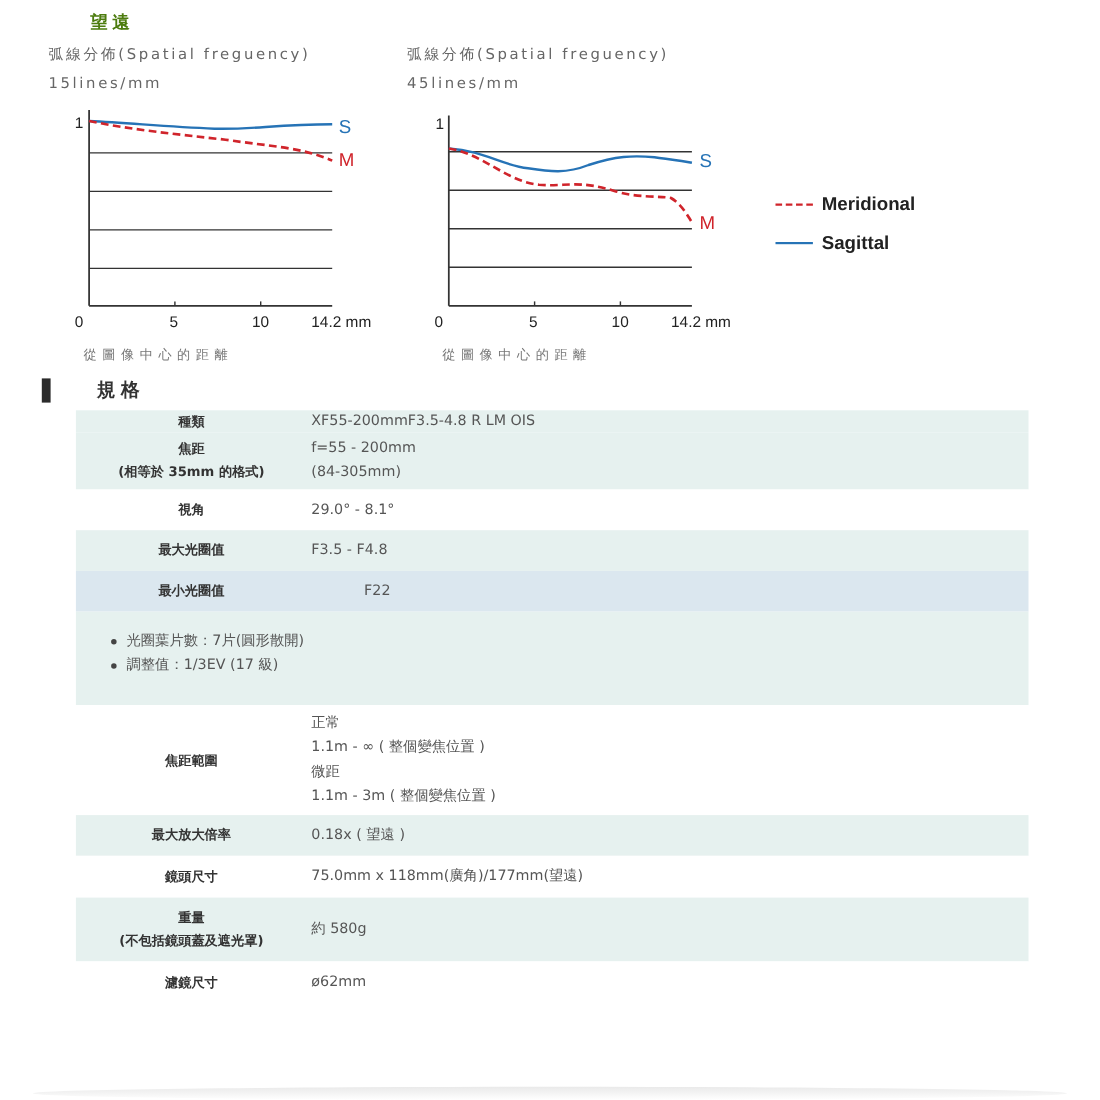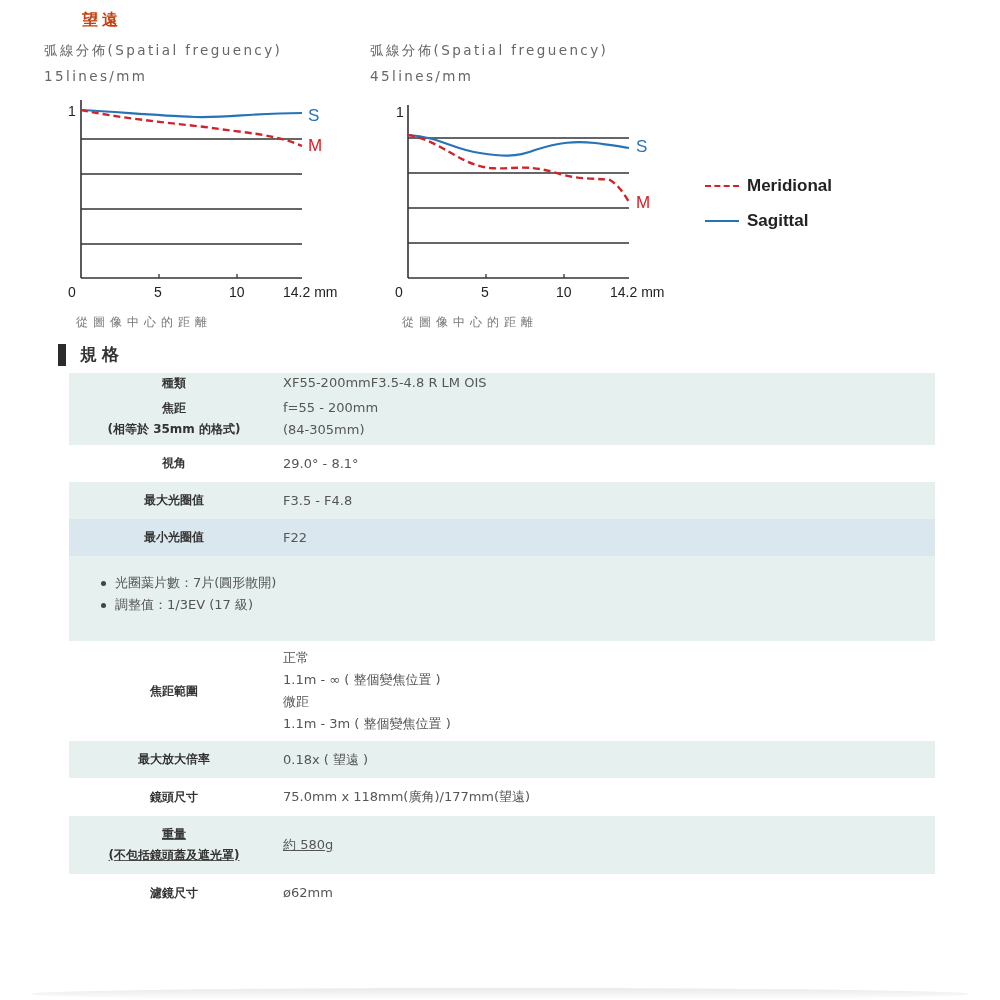--- a/index.html
+++ b/index.html
@@ -1,39 +1,39 @@
 <!DOCTYPE html>
 <html><head>
 <meta charset="utf-8">
 <style>
   * { box-sizing: border-box; margin: 0; padding: 0; }
   html, body { width: 1000px; height: 1000px; background: #ffffff; overflow: hidden; }
   body { position: relative; font-family: "DejaVu Sans", "Liberation Sans", sans-serif; color: #555; }
 
-  .section-title { position: absolute; left: 82px; top: 10px; font-size: 16px; font-weight: bold; color: #c2410c; letter-spacing: 4px; }
+  .section-title { position: absolute; left: 82px; top: 10px; font-size: 16px; font-weight: bold; color: #4d7c0f; letter-spacing: 4px; }
 
   .chart-caption { position: absolute; font-size: 13.5px; color: #666; letter-spacing: 2.4px; line-height: 26px; }
   .chart-svg { position: absolute; left: 0; top: 0; }
   .xlabel { position: absolute; font-size: 12px; color: #777; letter-spacing: 5px; margin-left: 32px; }
 
   .legend { position: absolute; left: 705px; top: 168px; }
   .legend-row { display: flex; align-items: center; height: 35px; }
   .legend-line { width: 34px; height: 0; margin-right: 8px; }
   .legend-line.dashed { border-top: 2px dashed #d0242b; }
   .legend-line.solid { border-top: 2px solid #2673b6; }
   .legend-label { font-family: "Liberation Sans", sans-serif; font-weight: bold; font-size: 17px; color: #222; }
 
-  .spec-heading { position: absolute; left: 58px; top: 343px; display: flex; align-items: center; }
+  .spec-heading { position: absolute; left: 38px; top: 343px; display: flex; align-items: center; gap: 28px; }
   .spec-marker { width: 8px; height: 22px; background: #2b2b2b; margin-right: 14px; }
   .spec-title { font-size: 17px; font-weight: bold; color: #333; letter-spacing: 5px; }
 
   .spec-table { position: absolute; left: 69px; top: 373px; width: 866px; }
   .spec-row { display: flex; align-items: center; }
   .spec-row.mint { background: #e6f1ef; }
-  .spec-row.blue { background: #dbe7ef; }
+  .spec-row.blue { background: #dbe7ef; gap: 48px; }
   .spec-row.white { background: #ffffff; }
   .spec-label { width: 210px; text-align: center; font-size: 12px; color: #333; line-height: 21px; font-weight: bold; }
   .spec-value { padding-left: 4px; font-size: 13px; color: #555; line-height: 22px; }
   .spec-value ul { list-style: none; padding-left: 28px; }
   .spec-value li { position: relative; padding-left: 14px; }
   .spec-value li::before { content: ""; position: absolute; left: 0; top: 9px; width: 5px; height: 5px; border-radius: 50%; background: #444; }
 
   .bottom-shadow { position: absolute; left: 30px; top: 988px; width: 940px; height: 12px;
     background: linear-gradient(#e4e4e4, #ffffff); border-radius: 50%; opacity: 0.8; }
 </style>
@@ -202,21 +202,21 @@
 
   <div class="spec-row white" style="height:38px;">
     <div class="spec-label">
         <div>鏡頭尺寸</div>
       </div>
     <div class="spec-value">
         <div>75.0mm x 118mm(廣角)/177mm(望遠)</div>
       </div>
   </div>
 
-  <div class="spec-row mint" style="height:58px;text-decoration:underline;">
+  <div class="spec-row mint" style="height:58px;">
     <div class="spec-label">
       <div>重量</div>
       <div>(不包括鏡頭蓋及遮光罩)</div>
     </div>
     <div class="spec-value">
         <div>約 580g</div>
       </div>
   </div>
 
   <div class="spec-row white" style="height:38px;">

